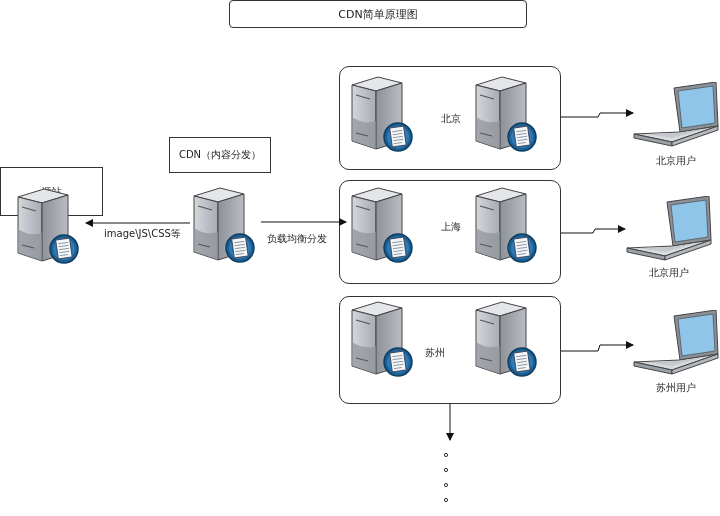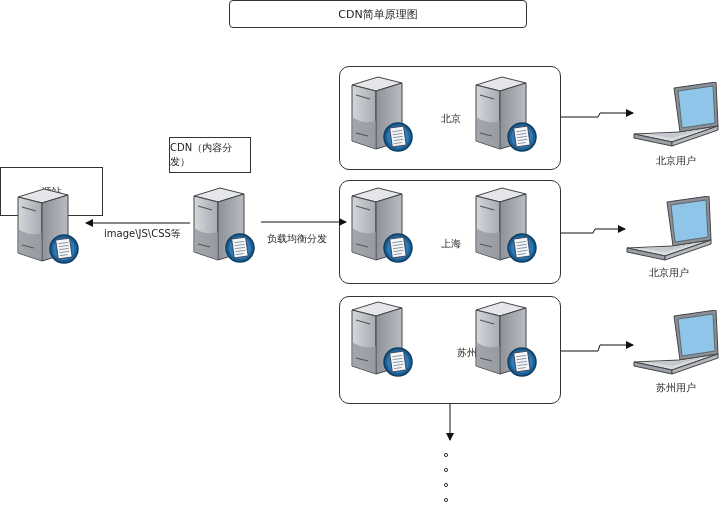--- a/index.html
+++ b/index.html
@@ -16,31 +16,31 @@
 <body>
 
 <div class="box rounded center" style="left:229px;top:0;width:298px;height:28px;border-radius:4px;">
   <span style="font-size:11px;">CDN简单原理图</span>
 </div>
 
 <div class="box center" style="left:0px;top:127px;width:103px;height:49px;margin-top:40px;">
   <span>源站</span>
 </div>
 
-<div class="box center" style="left:169px;top:137px;width:82px;height:36px;">
+<div class="box center" style="left:169px;top:137px;width:102px;height:36px;">
   <span>CDN（内容分发）</span>
 </div>
 
 <div class="box rounded" style="left:339px;top:66px;width:222px;height:104px;"></div>
 <div class="box rounded" style="left:339px;top:180px;width:222px;height:104px;"></div>
 <div class="box rounded" style="left:339px;top:296px;width:222px;height:108px;"></div>
 
 <span class="label" style="left:441px;top:112px;">北京</span>
-<span class="label" style="left:441px;top:237px;">上海</span>
-<span class="label" style="left:457px;top:346px;">苏州</span>
+<span class="label" style="left:441px;top:220px;">上海</span>
+<span class="label" style="left:425px;top:346px;">苏州</span>
 
 <span class="label" style="left:104px;top:227px;">image\JS\CSS等</span>
 <span class="label" style="left:267px;top:201px;margin-top:31px;">负载均衡分发</span>
 
 <span class="label" style="left:656px;top:154px;">北京用户</span>
 <span class="label" style="left:649px;top:266px;">北京用户</span>
 <span class="label" style="left:656px;top:381px;">苏州用户</span>
 
 <svg class="wires" width="720" height="516">
   <defs>

